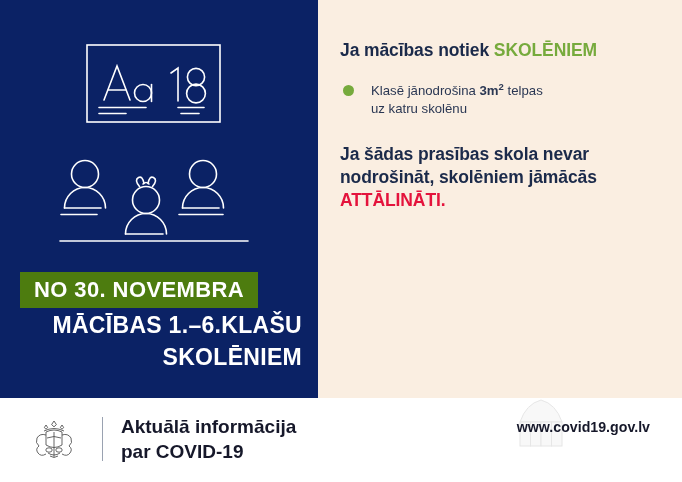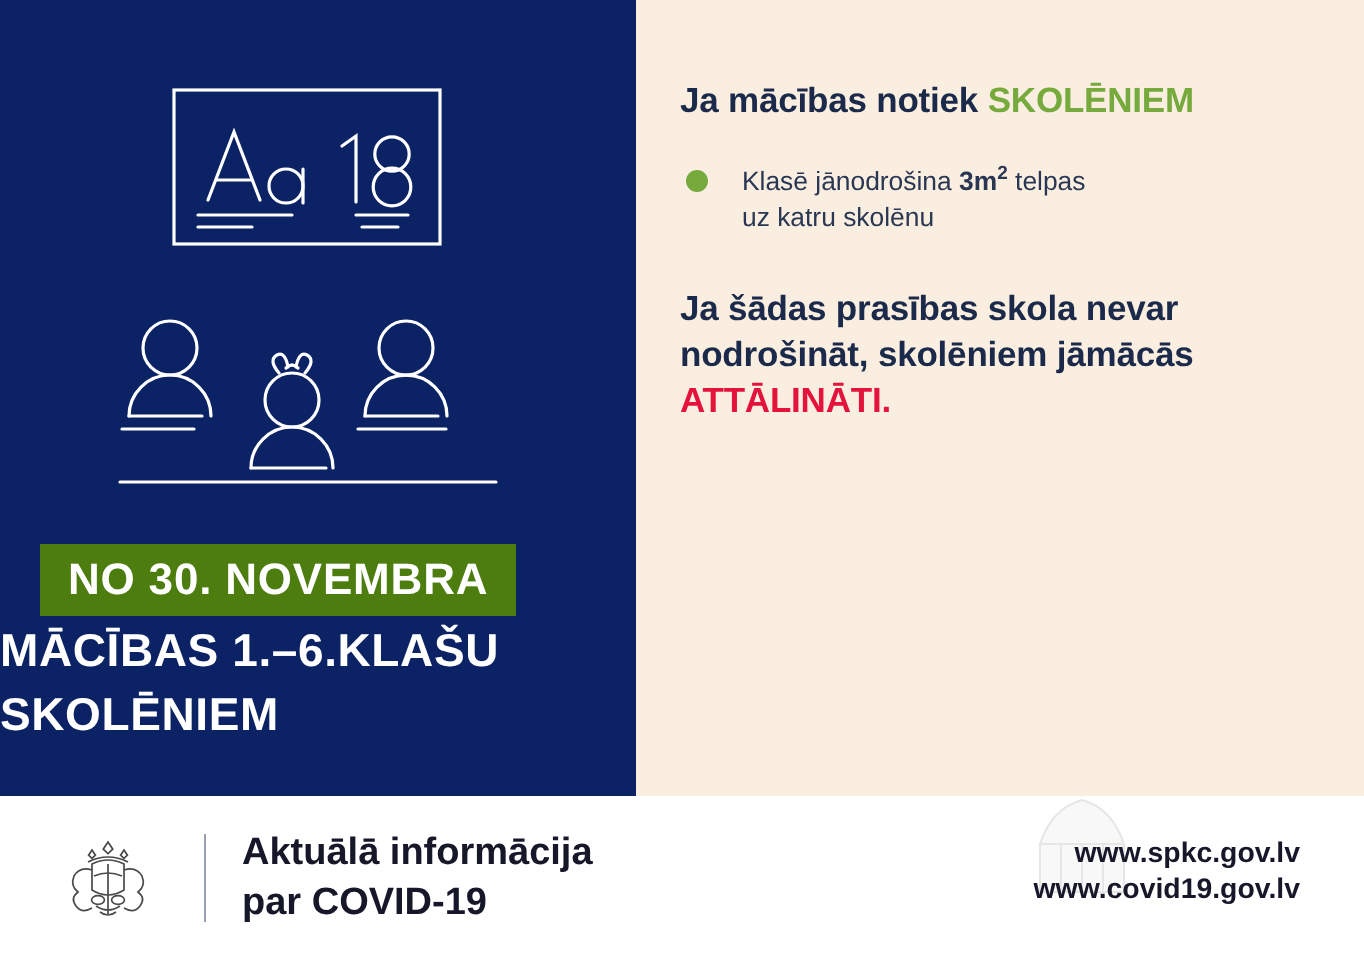--- a/index.html
+++ b/index.html
@@ -65,21 +65,21 @@
     letter-spacing: 0.4px;
     line-height: 1.05;
     white-space: nowrap;
   }
 
   .headline-block {
     position: absolute;
     left: 0;
     top: 310px;
     width: 302px;
-    text-align: left;
+    text-align: right;
   }
   .headline-line {
     color: #ffffff;
     font-size: 23px;
     font-weight: bold;
     letter-spacing: 0.3px;
     line-height: 1.38;
     white-space: nowrap;
   }
 
@@ -327,18 +327,17 @@
       <g stroke="#c9c9c9" stroke-width="1" fill="#f0f0f0">
         <path d="M8 30 q6 -18 21 -22 q15 4 21 22 z"></path>
         <rect x="8" y="30" width="10.5" height="24"></rect>
         <rect x="18.5" y="30" width="10.5" height="24"></rect>
         <rect x="29" y="30" width="10.5" height="24"></rect>
         <rect x="39.5" y="30" width="10.5" height="24"></rect>
       </g>
     </svg>
     <div class="watermark-url">www.ogresnovads.lv</div>
     <div class="url-stack">
-      <span class="url-line">www.spkc.gov.lv</span>
       <span class="url-line">www.covid19.gov.lv</span>
     </div>
   </div>
 
 </div>
 
 </body></html>

